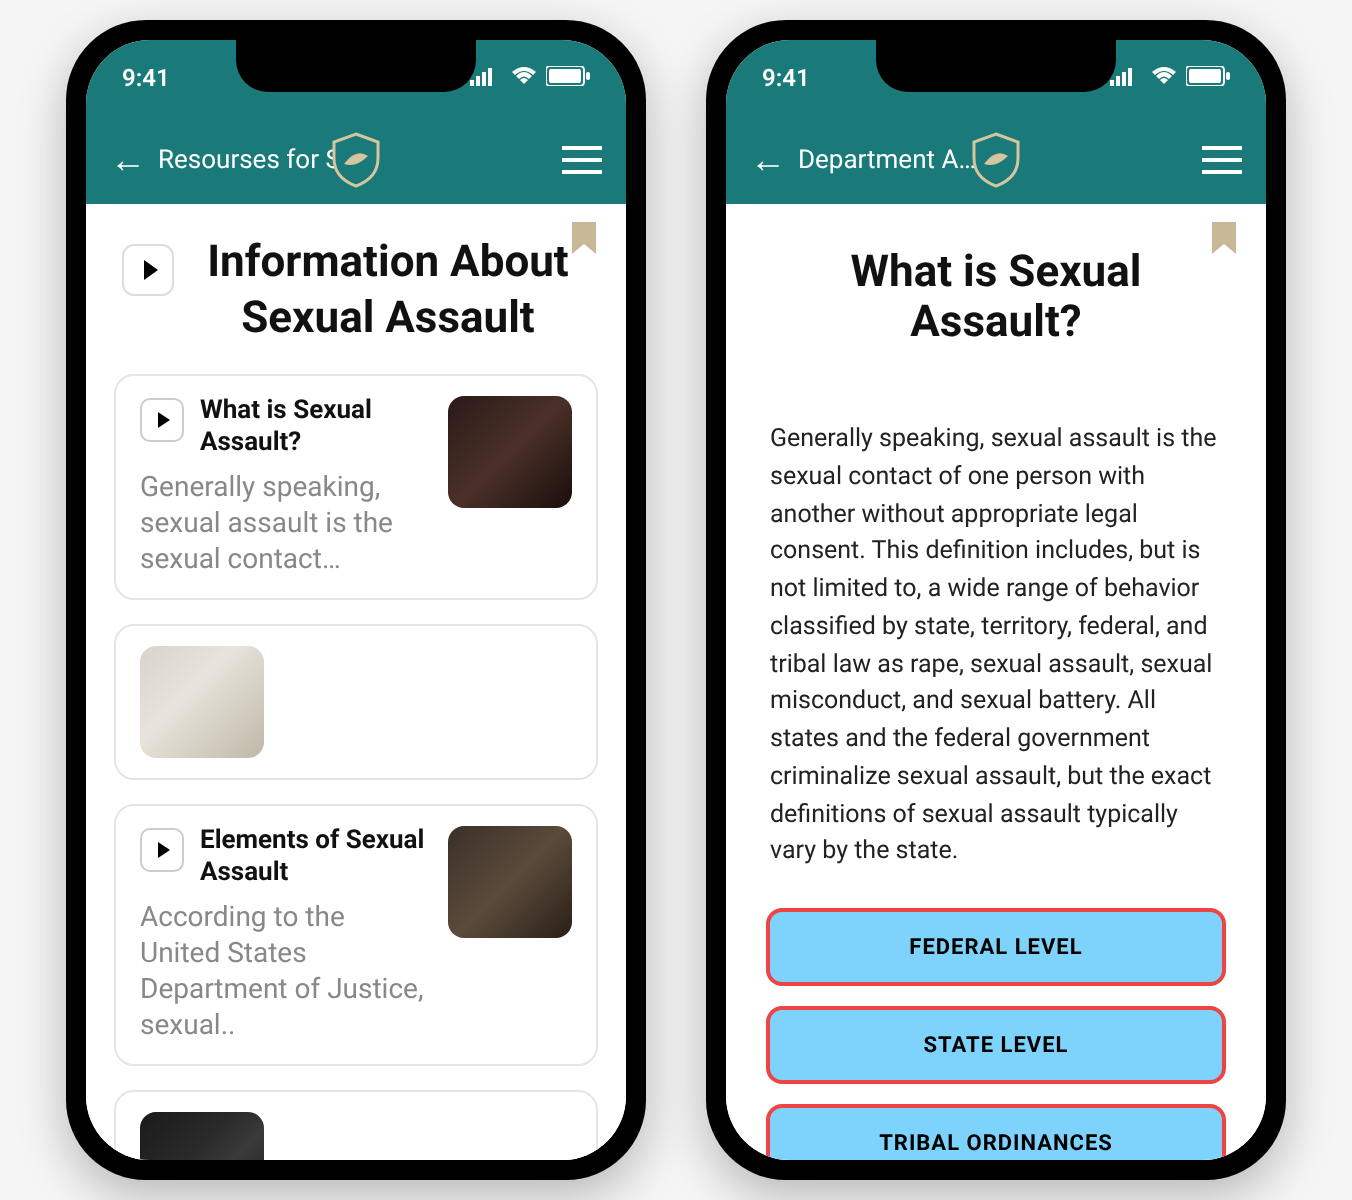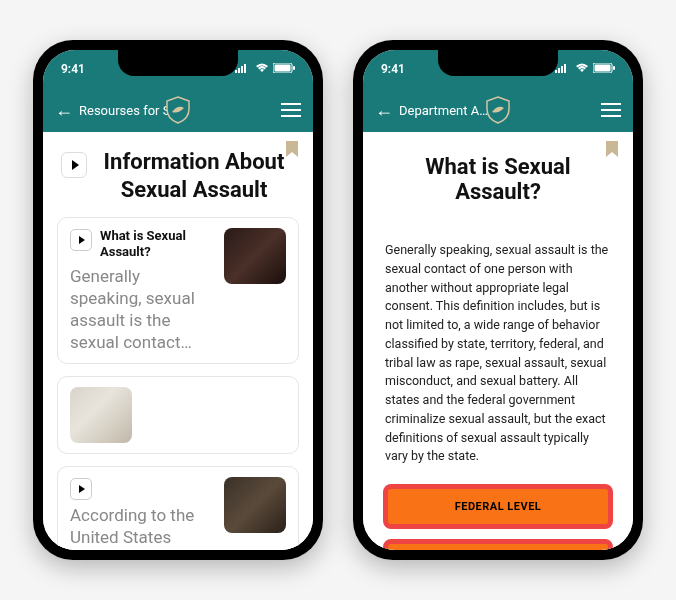--- a/index.html
+++ b/index.html
@@ -9,21 +9,21 @@
   width: 676px;
   height: 600px;
   display: flex;
   gap: 30px;
   align-items: center;
   justify-content: center;
   padding: 20px;
 }
 .phone {
   width: 290px;
-  height: 520px;
+  height: 580px;
   background: #000;
   border-radius: 40px;
   padding: 10px;
   box-shadow: 0 8px 24px rgba(0,0,0,0.25);
   position: relative;
 }
 .screen {
   width: 100%;
   height: 100%;
   background: #fff;
@@ -161,21 +161,21 @@
   margin-top: 1px;
 }
 .card-play::after {
   content: "";
   border-left: 6px solid #000;
   border-top: 4px solid transparent;
   border-bottom: 4px solid transparent;
   margin-left: 1px;
 }
 .card-title { font-size: 13px; font-weight: 700; color: #111; line-height: 1.25; }
-.card-desc { font-size: 17px; color: #888; margin-top: 4px; line-height: 1.3; }
+.card-desc { font-size: 14px; color: #888; margin-top: 4px; line-height: 1.3; }
 .card-img {
   width: 62px; height: 56px;
   border-radius: 8px;
   background: #888;
   flex-shrink: 0;
 }
 .img1 { background: linear-gradient(135deg, #2a1a18, #4a3028 50%, #1a0e0c); }
 .img2 { background: linear-gradient(135deg, #d8d4cc, #e8e4dc 40%, #c0b8a8); }
 .img3 { background: linear-gradient(135deg, #3a3028, #5a4a3a 50%, #2a2018); }
 .img4 { background: linear-gradient(135deg, #1a1a1a, #2a2a2a 40%, #3a3a3a 60%, #1a1a1a); }
@@ -186,28 +186,28 @@
   padding: 0 22px 18px;
   margin-top: 21px;
 }
 .btn-list {
   padding: 0 20px;
   display: flex;
   flex-direction: column;
   gap: 10px;
 }
 .pill-btn {
-  border: 5px solid #ef4444;
+  border: 2px solid #ef4444;
   border-radius: 8px;
   padding: 11px 0;
   text-align: center;
   font-size: 11px;
   font-weight: 700;
   letter-spacing: 0.5px;
-  background: #f97316;
+  background: #7dd3fc;
   cursor: pointer;
 }
 .shield {
   width: 28px; height: 28px;
   display: flex; align-items: center; justify-content: center;
 }
 </style>
 </head>
 <body>
 
@@ -277,20 +277,21 @@
           </div>
           <div class="card-img img1"></div>
         </div>
         <div class="card">
           <div class="card-img img2"></div>
         </div>
         <div class="card">
           <div class="card-body">
             <div class="card-head">
               <div class="card-play"></div>
+              <div class="card-title">Elements of Sexual Assault</div>
             </div>
             <div class="card-desc">According to the United States Department of Justice, sexual..</div>
           </div>
           <div class="card-img img3"></div>
         </div>
         <div class="card">
           <div class="card-img img4"></div>
         </div>
       </div>
     </div>

